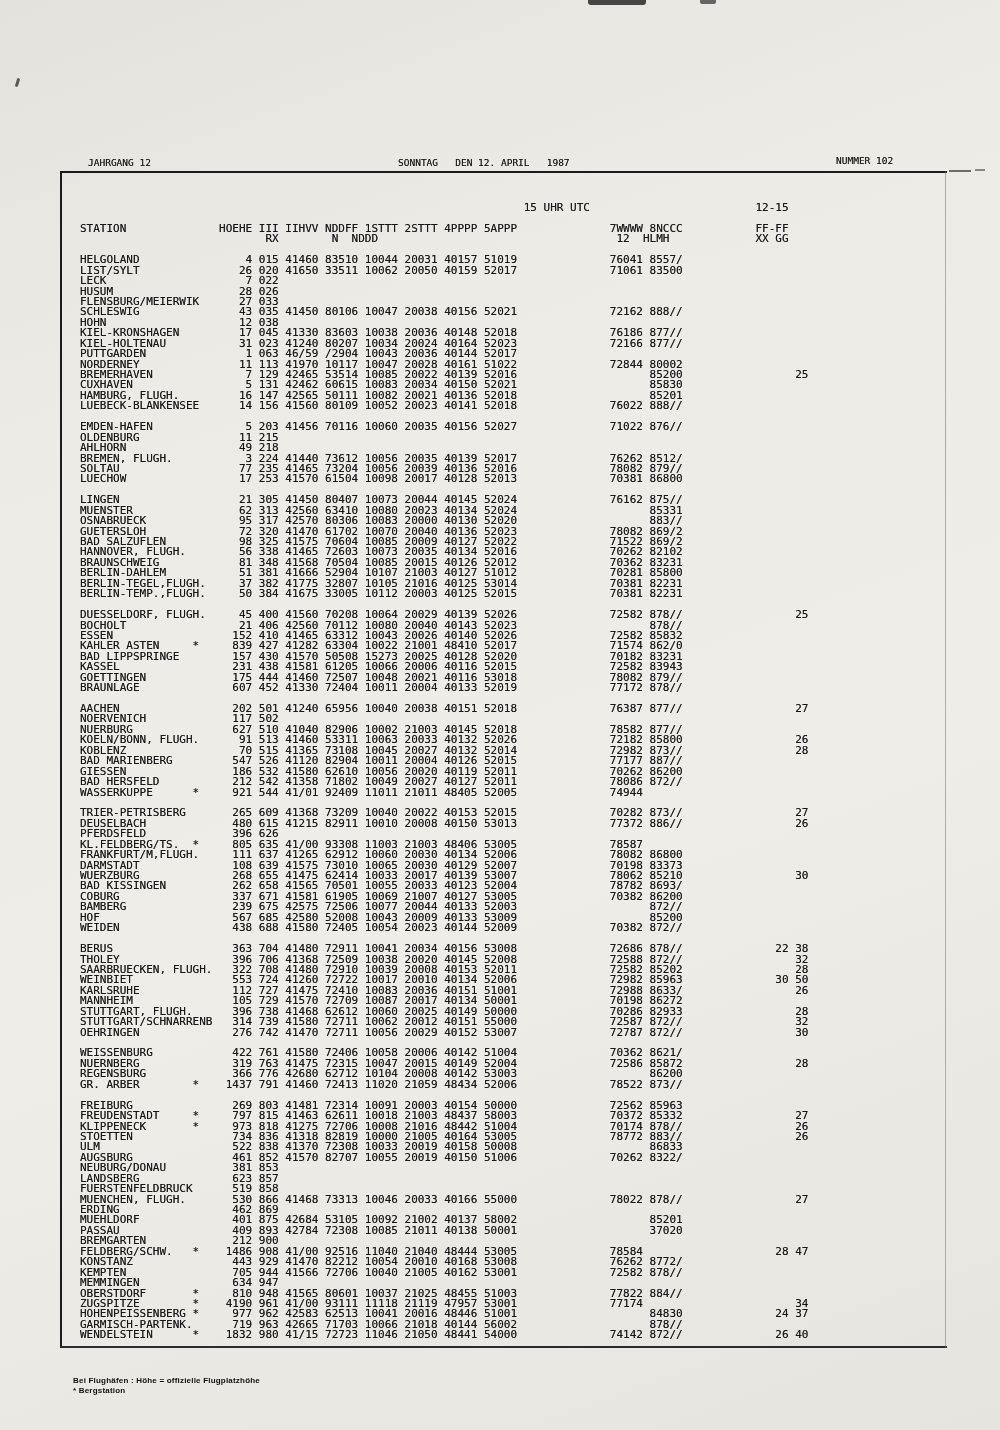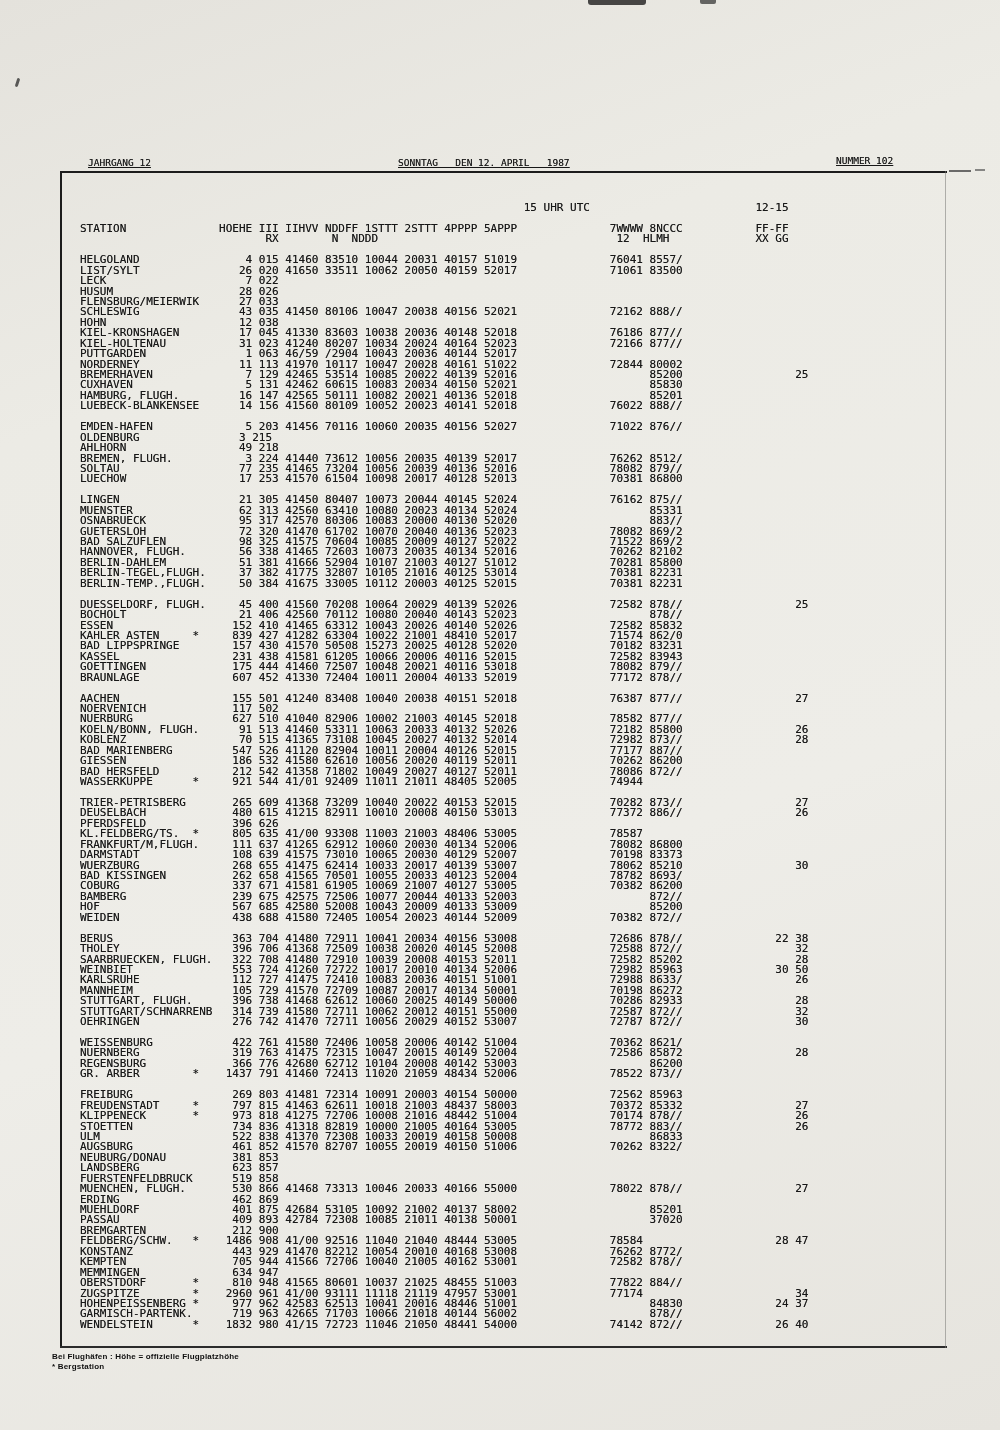--- a/index.html
+++ b/index.html
@@ -5,38 +5,37 @@
   *{box-sizing:border-box}
   html,body{margin:0;padding:0;background:#9a9a96}
   .scan{
     position:relative;width:1000px;height:1430px;overflow:hidden;
     background:linear-gradient(160deg,#e4e2dc 0%,#ecebe5 25%,#eeede8 60%,#e6e4de 100%);
     font-family:"DejaVu Sans Mono","Liberation Mono",monospace;color:#171717;
   }
   .mono{
     position:absolute;font-size:9.5px;line-height:10.45px;white-space:pre;
     text-shadow:0 0 .5px rgba(15,15,15,.6);
-    text-decoration:underline;
   }
   #table{
     position:absolute;left:80px;top:203px;font-size:11px;line-height:10.45px;
     text-shadow:0 0 .5px rgba(15,15,15,.6);
   }
   .tline{white-space:pre;height:10.45px}
   .rule{position:absolute;background:#1c1c1c}
   #rule-top{left:60px;top:171px;width:887px;height:2px}
   #rule-left{left:60px;top:171px;width:2px;height:1177px}
   #rule-bottom{left:60px;top:1346px;width:887px;height:2px;background:#2b2b2b}
   #rule-right{left:945px;top:171px;width:1px;height:1177px;background:#7a7a76;opacity:.55}
   #hdr-left{left:88px;top:158px}
   #hdr-center{left:398px;top:158px}
   #hdr-right{left:836px;top:156px}
   .note{
-    position:absolute;left:52px;font:bold 8px/10px "Liberation Sans",sans-serif;
-    color:#0f0f0f;letter-spacing:.2px;white-space:pre;
+    position:absolute;left:73px;font:bold 8px/10px "Liberation Sans",sans-serif;
+    color:#0f0f0f;letter-spacing:.2px;white-space:pre;margin-top:24px;
   }
   #note1{top:1352px}
   #note2{top:1362px}
   .artifact{position:absolute;background:#1d1d1d}
   #smudge1{left:588px;top:0;width:58px;height:5px;border-radius:0 0 3px 3px;opacity:.8}
   #smudge2{left:700px;top:0;width:16px;height:4px;border-radius:0 0 2px 2px;opacity:.65}
   #speck1{left:16px;top:78px;width:3px;height:9px;border-radius:2px;transform:rotate(18deg);opacity:.7}
   #dash1{left:949px;top:170px;width:22px;height:2px;background:#4a4a4a;opacity:.8}
   #dash2{left:975px;top:169px;width:10px;height:2px;background:#5a5a5a;opacity:.7}
 </style>
@@ -76,46 +75,47 @@
       <div class="tline">KIEL-KRONSHAGEN         17 045 41330 83603 10038 20036 40148 52018              76186 877//</div>
       <div class="tline">KIEL-HOLTENAU           31 023 41240 80207 10034 20024 40164 52023              72166 877//</div>
       <div class="tline">PUTTGARDEN               1 063 46/59 /2904 10043 20036 40144 52017                         </div>
       <div class="tline">NORDERNEY               11 113 41970 10117 10047 20028 40161 51022              72844 80002</div>
       <div class="tline">BREMERHAVEN              7 129 42465 53514 10085 20022 40139 52016                    85200                 25</div>
       <div class="tline">CUXHAVEN                 5 131 42462 60615 10083 20034 40150 52021                    85830</div>
       <div class="tline">HAMBURG, FLUGH.         16 147 42565 50111 10082 20021 40136 52018                    85201</div>
       <div class="tline">LUEBECK-BLANKENSEE      14 156 41560 80109 10052 20023 40141 52018              76022 888//</div>
       <div class="tline"></div>
       <div class="tline">EMDEN-HAFEN              5 203 41456 70116 10060 20035 40156 52027              71022 876//</div>
-      <div class="tline">OLDENBURG               3 215                                                             </div>
+      <div class="tline">OLDENBURG               11 215                                                             </div>
       <div class="tline">AHLHORN                 49 218                                                             </div>
       <div class="tline">BREMEN, FLUGH.           3 224 41440 73612 10056 20035 40139 52017              76262 8512/</div>
       <div class="tline">SOLTAU                  77 235 41465 73204 10056 20039 40136 52016              78082 879//</div>
       <div class="tline">LUECHOW                 17 253 41570 61504 10098 20017 40128 52013              70381 86800</div>
       <div class="tline"></div>
       <div class="tline">LINGEN                  21 305 41450 80407 10073 20044 40145 52024              76162 875//</div>
       <div class="tline">MUENSTER                62 313 42560 63410 10080 20023 40134 52024                    85331</div>
       <div class="tline">OSNABRUECK              95 317 42570 80306 10083 20000 40130 52020                    883//</div>
       <div class="tline">GUETERSLOH              72 320 41470 61702 10070 20040 40136 52023              78082 869/2</div>
       <div class="tline">BAD SALZUFLEN           98 325 41575 70604 10085 20009 40127 52022              71522 869/2</div>
       <div class="tline">HANNOVER, FLUGH.        56 338 41465 72603 10073 20035 40134 52016              70262 82102</div>
+      <div class="tline">BRAUNSCHWEIG            81 348 41568 70504 10085 20015 40126 52012              70362 83231</div>
       <div class="tline">BERLIN-DAHLEM           51 381 41666 52904 10107 21003 40127 51012              70281 85800</div>
       <div class="tline">BERLIN-TEGEL,FLUGH.     37 382 41775 32807 10105 21016 40125 53014              70381 82231</div>
       <div class="tline">BERLIN-TEMP.,FLUGH.     50 384 41675 33005 10112 20003 40125 52015              70381 82231</div>
       <div class="tline"></div>
       <div class="tline">DUESSELDORF, FLUGH.     45 400 41560 70208 10064 20029 40139 52026              72582 878//                 25</div>
       <div class="tline">BOCHOLT                 21 406 42560 70112 10080 20040 40143 52023                    878//</div>
       <div class="tline">ESSEN                  152 410 41465 63312 10043 20026 40140 52026              72582 85832</div>
       <div class="tline">KAHLER ASTEN     *     839 427 41282 63304 10022 21001 48410 52017              71574 862/0</div>
       <div class="tline">BAD LIPPSPRINGE        157 430 41570 50508 15273 20025 40128 52020              70182 83231</div>
       <div class="tline">KASSEL                 231 438 41581 61205 10066 20006 40116 52015              72582 83943</div>
       <div class="tline">GOETTINGEN             175 444 41460 72507 10048 20021 40116 53018              78082 879//</div>
       <div class="tline">BRAUNLAGE              607 452 41330 72404 10011 20004 40133 52019              77172 878//</div>
       <div class="tline"></div>
-      <div class="tline">AACHEN                 155 501 41240 83408 10040 20038 40151 52018              76387 877//                 27</div>
+      <div class="tline">AACHEN                 202 501 41240 65956 10040 20038 40151 52018              76387 877//                 27</div>
       <div class="tline">NOERVENICH             117 502                                                             </div>
       <div class="tline">NUERBURG               627 510 41040 82906 10002 21003 40145 52018              78582 877//</div>
       <div class="tline">KOELN/BONN, FLUGH.      91 513 41460 53311 10063 20033 40132 52026              72182 85800                 26</div>
       <div class="tline">KOBLENZ                 70 515 41365 73108 10045 20027 40132 52014              72982 873//                 28</div>
       <div class="tline">BAD MARIENBERG         547 526 41120 82904 10011 20004 40126 52015              77177 887//</div>
       <div class="tline">GIESSEN                186 532 41580 62610 10056 20020 40119 52011              70262 86200</div>
       <div class="tline">BAD HERSFELD           212 542 41358 71802 10049 20027 40127 52011              78086 872//</div>
       <div class="tline">WASSERKUPPE      *     921 544 41/01 92409 11011 21011 48405 52005              74944      </div>
       <div class="tline"></div>
       <div class="tline">TRIER-PETRISBERG       265 609 41368 73209 10040 20022 40153 52015              70282 873//                 27</div>
@@ -158,21 +158,21 @@
       <div class="tline">MUENCHEN, FLUGH.       530 866 41468 73313 10046 20033 40166 55000              78022 878//                 27</div>
       <div class="tline">ERDING                 462 869                                                             </div>
       <div class="tline">MUEHLDORF              401 875 42684 53105 10092 21002 40137 58002                    85201</div>
       <div class="tline">PASSAU                 409 893 42784 72308 10085 21011 40138 50001                    37020</div>
       <div class="tline">BREMGARTEN             212 900                                                             </div>
       <div class="tline">FELDBERG/SCHW.   *    1486 908 41/00 92516 11040 21040 48444 53005              78584                    28 47</div>
       <div class="tline">KONSTANZ               443 929 41470 82212 10054 20010 40168 53008              76262 8772/</div>
       <div class="tline">KEMPTEN                705 944 41566 72706 10040 21005 40162 53001              72582 878//</div>
       <div class="tline">MEMMINGEN              634 947                                                             </div>
       <div class="tline">OBERSTDORF       *     810 948 41565 80601 10037 21025 48455 51003              77822 884//</div>
-      <div class="tline">ZUGSPITZE        *    2960 961 41/00 93111 11118 21119 47957 53001              77174                       34</div>
+      <div class="tline">ZUGSPITZE        *    4190 961 41/00 93111 11118 21119 47957 53001              77174                       34</div>
       <div class="tline">HOHENPEISSENBERG *     977 962 42583 62513 10041 20016 48446 51001                    84830              24 37</div>
       <div class="tline">GARMISCH-PARTENK.      719 963 42665 71703 10066 21018 40144 56002                    878//</div>
       <div class="tline">WENDELSTEIN      *    1832 980 41/15 72723 11046 21050 48441 54000              74142 872//              26 40</div>
     </div>
 
   <div id="note1" class="note">Bei Flughäfen : Höhe = offizielle Flugplatzhöhe</div>
   <div id="note2" class="note">* Bergstation</div>
 
 </div>
 

